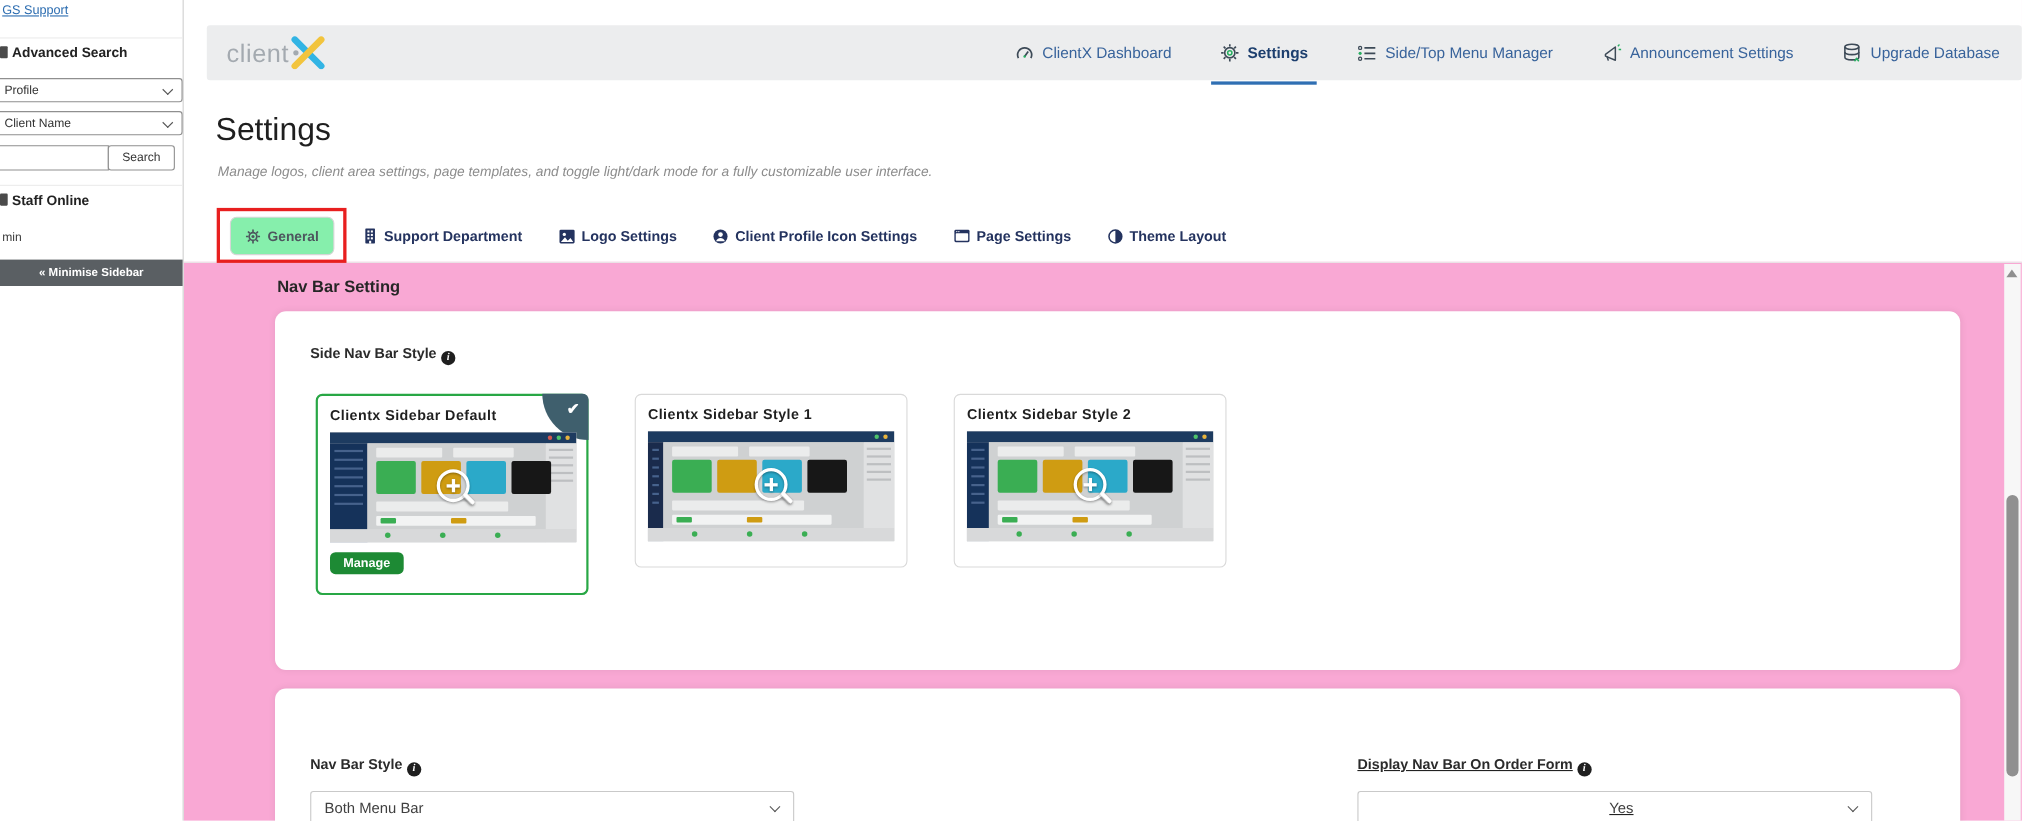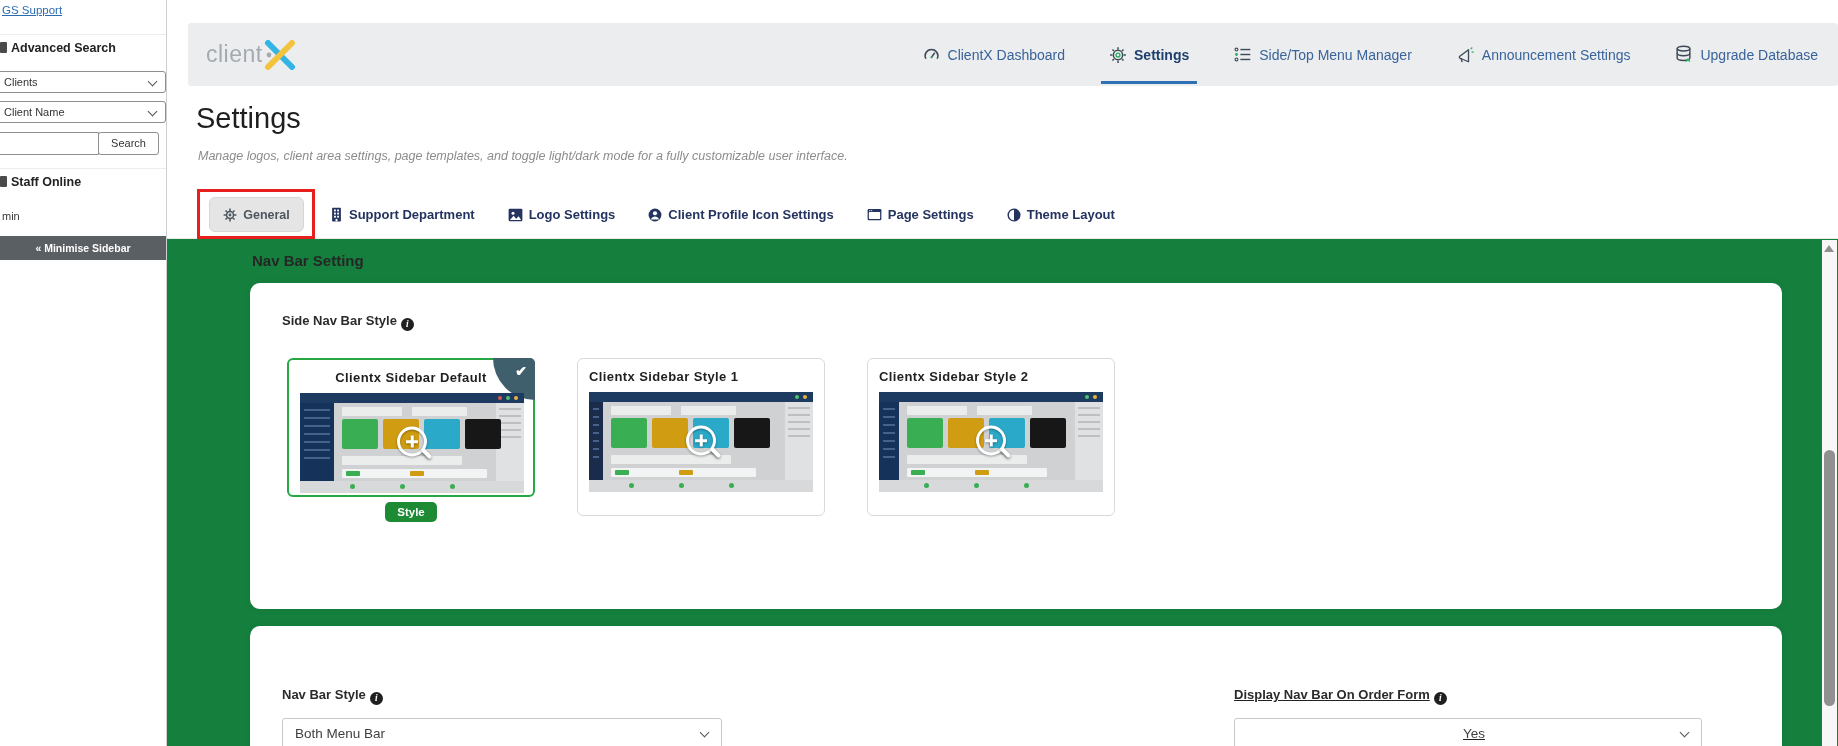--- a/index.html
+++ b/index.html
@@ -22,67 +22,67 @@
   .sb-input { position:absolute; left:-8px; width:107px; height:23px; background:#fff;
     border:1px solid #8f8f8f; border-radius:3px 0 0 3px; }
   .sb-btn { position:absolute; left:98px; width:61px; height:23px; background:#fff;
     border:1px solid #8f8f8f; border-radius:3px; font-size:11px; color:#333;
     text-align:center; line-height:21px; cursor:pointer; }
   .sb-user { position:absolute; left:2px; font-size:11px; color:#3a3a3a; }
   .sb-min { position:absolute; left:0; top:236px; width:100%; height:24px; background:#5a5f63;
     color:#fff; font-size:10.5px; font-weight:bold; text-align:center; line-height:24px; cursor:pointer; }
 
   
-  .header { position:absolute; left:188px; top:23px; width:1650px; height:63px;
+  .header { position:absolute; left:188px; top:23px; width:1650px; height:50px;
     background:#ecedee; border-radius:3px; display:flex; align-items:center; }
   .logo { display:flex; align-items:center; padding-left:18px; cursor:pointer; }
   .logo-text { font-size:23px; color:#a4aab0; letter-spacing:.5px; }
   .hnav { margin-left:auto; display:flex; align-items:center; gap:44px; padding-right:20px; }
   .hnav-item { display:flex; align-items:center; gap:7px; font-size:14px; color:#38639b;
     cursor:pointer; position:relative; white-space:nowrap; }
   .hnav-item.active { color:#1d3f6e; font-weight:bold; }
   .hnav-item.active::after { content:""; position:absolute; left:-8px; right:-8px;
     bottom:-20px; height:3px; background:#2f6fb3; }
 
   
   .page-title { position:absolute; left:196px; top:102px; font-size:29px; color:#1f1f1f; }
   .page-sub { position:absolute; left:198px; top:149px; font-size:12.5px; font-style:italic; color:#8c8c8c; }
 
   
   .redbox-general { position:absolute; left:197px; top:189px; width:118px; height:50px;
     border:3px solid #e81f1f; z-index:9; pointer-events:none; }
   .tab-general { position:absolute; left:209px; top:197px; width:95px; height:35px;
-    background:#e5e5e5; border:1px solid #d6d6d6; border-radius:6px; display:flex;
+    background:#86efac; border:1px solid #d6d6d6; border-radius:6px; display:flex;
     align-items:center; justify-content:center; gap:6px; font-size:12.5px; font-weight:bold;
     color:#4d565e; cursor:pointer; z-index:8; }
   .tabs-rest { position:absolute; left:330px; top:197px; height:35px; display:flex;
     align-items:center; gap:33px; }
   .tab { display:flex; align-items:center; gap:6px; font-size:13px; font-weight:bold;
     color:#24335f; cursor:pointer; white-space:nowrap; }
 
   
   .info { display:inline-block; width:13px; height:13px; border-radius:50%; background:#1f1f1f;
     color:#fff; font-size:9.5px; font-style:italic; font-weight:bold; text-align:center;
     line-height:13px; font-family:"Liberation Serif", serif; vertical-align:-2px; margin-left:4px; }
 
   
   .scrollwrap { position:absolute; left:167px; top:238px; width:1671px; height:508px;
-    background:#15803d; border-top:1px solid #e9e9e9; }
+    background:#f9a8d4; border-top:1px solid #e9e9e9; }
   .section-heading { position:absolute; left:85px; top:13px; font-size:15px; font-weight:bold; color:#262626; }
   .card { position:absolute; left:83px; width:1532px; background:#fff; border-radius:10px;
     box-shadow:0 0 7px rgba(0,0,0,.08); }
   .card1 { top:44px; height:326px; }
   .card2 { top:387px; height:160px; }
   .group-label { font-size:13px; font-weight:bold; color:#2b2b2b; }
   .card1 .group-label { position:absolute; left:32px; top:30px; }
 
   .style-row { position:absolute; left:37px; top:75px; display:flex; gap:42px; }
   .style-card { width:248px; height:158px; background:#fff; border:1px solid #d9d9d9;
     border-radius:6px; padding:10px 11px; position:relative; cursor:pointer; }
-  .style-card.active { height:139px; border:2px solid #28a745;text-align:center; }
+  .style-card.active { height:183px; border:2px solid #28a745; }
   .style-title { font-size:13px; font-weight:bold; color:#1f1f1f; letter-spacing:.4px; }
   .check-ribbon { position:absolute; top:-2px; right:-2px; width:42px; height:42px;
     background:#3f5f6d; border-radius:0 5px 0 100%; }
   .check-ribbon span { position:absolute; top:5px; right:8px; color:#fff; font-size:14px; font-weight:bold; }
   .active-badge { display:inline-block; margin-top:9px; background:#1d8a34; color:#fff;
     font-size:11.5px; font-weight:bold; padding:4px 12px; border-radius:5px; }
 
   
   .thumb { margin-top:8px; width:224px; height:100px; position:relative; background:#c3c5c6; overflow:hidden; }
   .t-top { position:absolute; top:0; left:0; right:0; height:10px; background:#1d3b60; }
@@ -140,21 +140,21 @@
 
 <div class="sidebar">
   <a class="gs-link">GS Support</a>
 
   <div class="sb-head" style="top:34px;">
     <span class="sb-frag"></span>
     <span>Advanced Search</span>
   </div>
 
   <div class="sb-select" style="top:71px;">
-    <span>Clients</span>
+    <span>Profile</span>
     <span class="chev"></span>
   </div>
   <div class="sb-select" style="top:101px;">
     <span>Client Name</span>
     <span class="chev"></span>
   </div>
   <div class="sb-input" style="top:132px;"></div>
   <div class="sb-btn" style="top:132px;">Search</div>
 
   <div class="sb-head" style="top:168px;">
@@ -362,21 +362,21 @@
           <div class="chip" style="left:110px; top:78px; background:#cf9c12;"></div>
           <div class="t-foot">
               <i style="left:50px;"></i>
               <i style="left:100px;"></i>
               <i style="left:150px;"></i>
             </div>
           <div class="mag">
               <span class="mag-handle"></span>
             </div>
         </div>
-        <span class="active-badge">Style</span>
+        <span class="active-badge">Manage</span>
       </div>
 
       <div class="style-card">
         <div class="style-title">Clientx Sidebar Style 1</div>
         <div class="thumb">
           <div class="t-top">
               <i style="right:6px;"></i>
               <i style="right:14px;background:#4ec36a;"></i>
             </div>
           <div class="t-side narrow">

